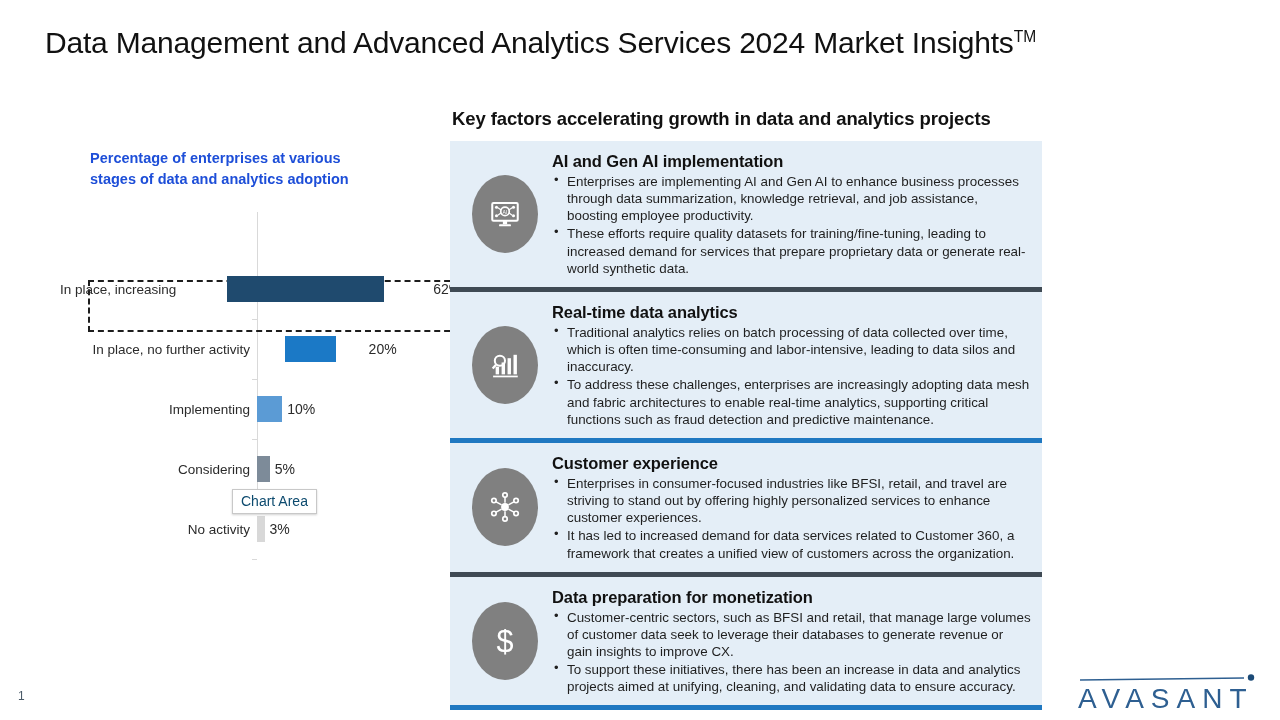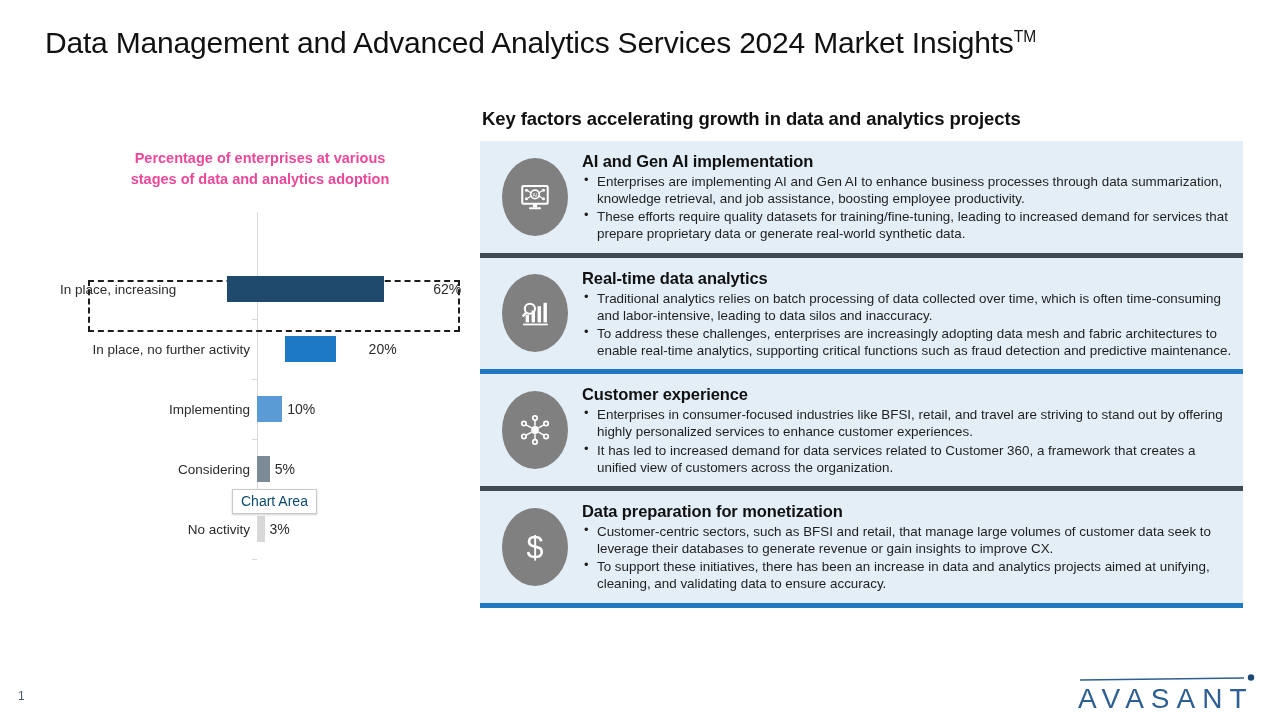--- a/index.html
+++ b/index.html
@@ -35,24 +35,23 @@
 
   
   .chart-block {
     position: absolute;
     left: 60px;
     top: 148px;
     width: 400px;
     height: 380px;
   }
   .chart-title {
-    text-align: center;
     font-size: 14.5px;
     font-weight: bold;
-    color: #ec4899;
+    color: #1d4ed8;
     line-height: 1.45;
     width: 340px;
     margin: 0 auto;
   }
   .chart-plot {
     position: relative;
     margin-top: 22px;
     height: 300px;
   }
   
@@ -120,23 +119,23 @@
     box-shadow: 0 1px 2px rgba(0,0,0,0.18);
     font-size: 14px;
     color: #0c4a6e;
     padding: 3px 8px 4px 8px;
     white-space: nowrap;
   }
 
   
   .factors {
     position: absolute;
-    left: 480px;
+    left: 450px;
     top: 108px;
-    width: 763px;
+    width: 592px;
   }
   .factors-heading {
     font-size: 18.5px;
     font-weight: bold;
     color: #111;
     margin: 0 0 11px 2px;
     letter-spacing: -0.1px;
   }
   .cards {
     background: #f9a8d4;

